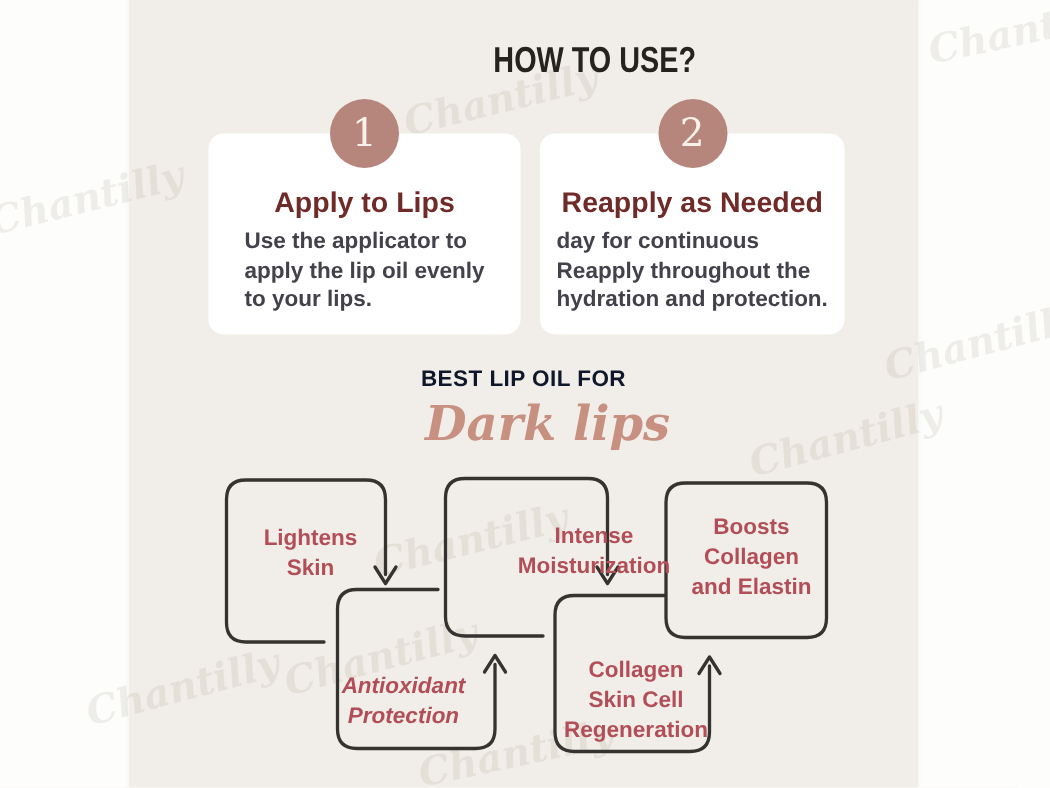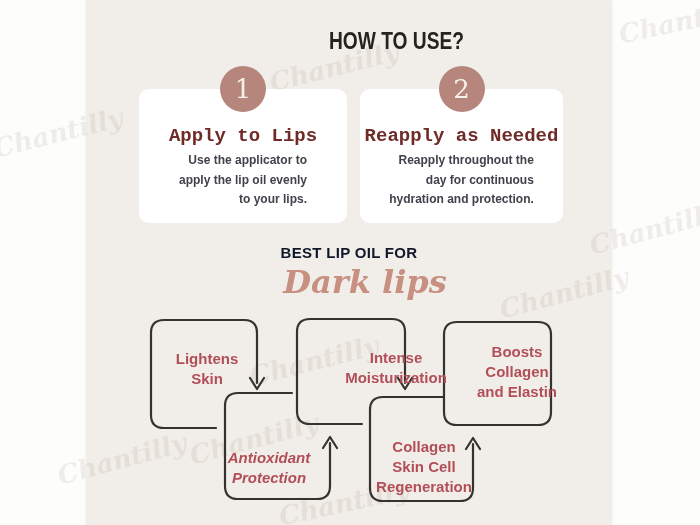--- a/index.html
+++ b/index.html
@@ -37,44 +37,44 @@
   .card2{left:360px;top:89px;width:203px;height:134px;}
   .badge{
     position:absolute;left:50%;top:-23px;transform:translateX(-50%);
     width:46px;height:46px;border-radius:50%;background:#b6857c;
     display:flex;align-items:center;justify-content:center;
   }
   .badge-num{
     font-family:"DejaVu Serif", serif;font-size:26px;color:#f7f1e9;line-height:1;
   }
   .card-title{
-    margin:36px 0 0 0;font-size:19px;font-weight:bold;color:#6f2b28;text-align:right;font-family:Liberation Mono, monospace;
+    margin:36px 0 0 0;font-size:19px;font-weight:bold;color:#6f2b28;text-align:right;
   }
   .card-body{
-    margin-top:4px;font-size:12px;font-weight:600;line-height:19.5px;
-    color:#43414a;text-align:right;
+    margin-top:4px;font-size:15px;font-weight:600;line-height:19.5px;
+    color:#43414a;text-align:left;
   }
   
   .eyebrow{
     position:absolute;left:86px;top:244px;width:526px;margin:0;
     text-align:center;font-size:15px;font-weight:bold;letter-spacing:0.3px;color:#0f172a;
   }
   .highlight{
     position:absolute;left:86px;top:263px;width:526px;margin:0;
     text-align:center;font:italic bold 32px "DejaVu Serif", serif;color:#c79080;padding-left:16px;
   }
   
   .flow-svg{position:absolute;left:0;top:0;width:700px;height:525px;}
   .flow-label{
     position:absolute;text-align:center;font-size:15px;font-weight:bold;
     color:#b24e58;line-height:20px;
   }
   .fl1{left:151px;top:349px;width:112px;}
   .fl2{left:293px;top:348px;width:116px;margin-left:45px;}
-  .fl3{left:444px;top:342px;width:114px;padding-left:16px;}
+  .fl3{left:444px;top:342px;width:114px;}
   .fl4{left:215px;top:448px;width:108px;font-style:italic;}
   .fl5{left:368px;top:437px;width:112px;}
 </style>
 </head>
 <body>
 
 <div class="canvas">
   <div class="panel"></div>
 
   <span class="wm" style="left:268px;top:52px;transform:rotate(-14deg);">Chantilly</span>
@@ -100,22 +100,22 @@
       <div>to your lips.</div>
     </div>
   </div>
 
   <div class="card card2">
     <div class="badge">
       <span class="badge-num">2</span>
     </div>
     <h2 class="card-title">Reapply as Needed</h2>
     <div class="card-body">
+      <div>day for continuous</div>
       <div>Reapply throughout the</div>
-      <div>day for continuous</div>
       <div>hydration and protection.</div>
     </div>
   </div>
 
   <p class="eyebrow">BEST LIP OIL FOR</p>
   <p class="highlight">Dark lips</p>
 
   <svg class="flow-svg" viewBox="0 0 700 525" fill="none" stroke="#35332f" stroke-width="2.2" stroke-linecap="round" stroke-linejoin="round">
     <path d="M 216,428 L 164,428 Q 151,428 151,415 L 151,333 Q 151,320 164,320 L 244,320 Q 257,320 257,333 L 257,383"></path>
     <path d="M 250,378 L 257,389 L 264,378"></path>

